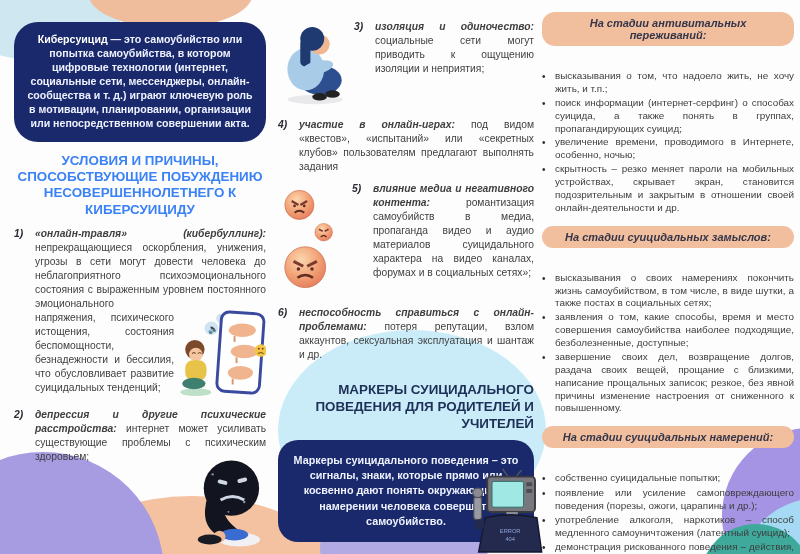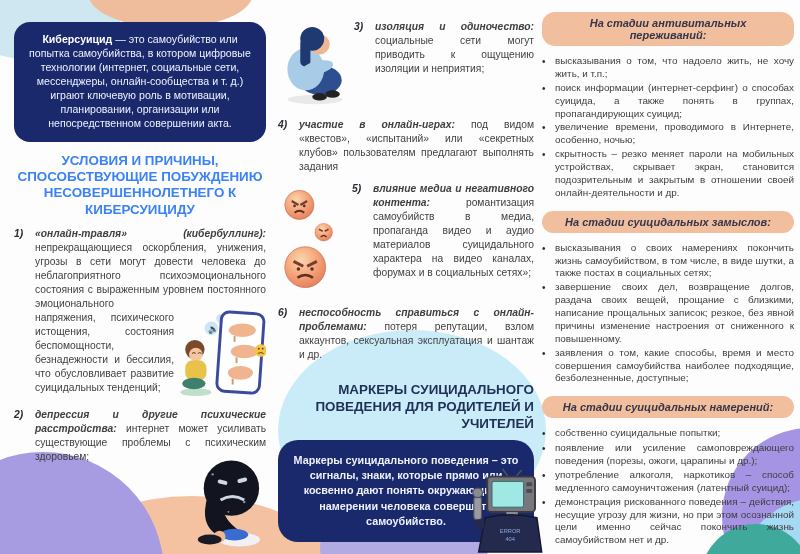--- a/index.html
+++ b/index.html
@@ -20,23 +20,23 @@
   .b-br-teal   { left:700px;  top:524px;  width:112px; height:112px; background:#3fa99b; }
 
   
   .col { position:absolute; z-index:2; }
   .col-left  { left:14px;  top:22px; width:252px; }
   .col-mid   { left:278px; top:14px; width:256px; }
   .col-right { left:542px; top:12px; width:252px; }
 
   
   .intro-box {
-    background:#19296b; color:#eef2ff; border-radius:16px;
+    background:#19296b; color:#eef2ff; border-radius:24px;
     padding:11px 13px; font-size:10.6px; line-height:1.32;
-    text-align:center; font-weight:400;
+    text-align:center; font-weight:700;
   }
   .intro-box b { color:#ffffff; }
   h2.sec-h {
     margin-top:11px; text-align:center; color:#3b82f6;
     font-size:13.4px; line-height:1.22; font-weight:700;
   }
   .cause { display:flex; margin-top:9px; color:#3f3f3f; font-size:10.3px; line-height:1.36; }
   .cause .num { flex:0 0 21px; font-weight:700; font-style:italic; color:#2b2b33; }
   .cause .ctext { flex:1; text-align:justify; }
   .spacer-r { float:right; width:0; height:80px; }
@@ -61,21 +61,21 @@
   .markers-box {
     position:relative; margin-top:8px; background:#19296b; color:#eef2ff;
     border-radius:20px; padding:13px 12px; font-size:10.8px; line-height:1.4;
     text-align:center; font-weight:600;
   }
 
   
   .stage-h {
     background:#f2bf9e; border-radius:13px; padding:5px 8px;
     text-align:center; font-weight:700; font-style:italic;
-    font-size:11px; color:#35354a; margin-bottom:9px;
+    font-size:11px; color:#35354a; margin-bottom:24px;
   }
   .stage-list { margin-bottom:11px; }
   .b-row { display:flex; font-size:9.9px; line-height:1.3; color:#3d3d3d; margin-bottom:1px; }
   .b-row .dot { flex:0 0 13px; text-align:left; }
   .b-row .dot::before { content:"•"; font-size:10px; color:#2b2b2b; }
   .b-row .b-text { flex:1; text-align:justify; }
 </style>
 </head>
 <body>
 
@@ -290,25 +290,25 @@
     </div>
 
     <div class="stage-h">На стадии суицидальных замыслов:</div>
     <div class="stage-list">
       <div class="b-row">
           <span class="dot"></span>
           <span class="b-text">высказывания о своих намерениях покончить жизнь самоубийством, в том числе, в виде шутки, а также постах в социальных сетях;</span>
         </div>
       <div class="b-row">
           <span class="dot"></span>
+          <span class="b-text">заявления о том, какие способы, время и место совершения самоубийства наиболее подходящие, безболезненные, доступные;</span>
+        </div>
+      <div class="b-row">
+          <span class="dot"></span>
           <span class="b-text">завершение своих дел, возвращение долгов, раздача своих вещей, прощание с близкими, написание прощальных записок; резкое, без явной причины изменение настроения от сниженного к повышенному.</span>
-        </div>
-      <div class="b-row">
-          <span class="dot"></span>
-          <span class="b-text">заявления о том, какие способы, время и место совершения самоубийства наиболее подходящие, безболезненные, доступные;</span>
         </div>
     </div>
 
     <div class="stage-h">На стадии суицидальных намерений:</div>
     <div class="stage-list">
       <div class="b-row">
           <span class="dot"></span>
           <span class="b-text">собственно суицидальные попытки;</span>
         </div>
       <div class="b-row">

